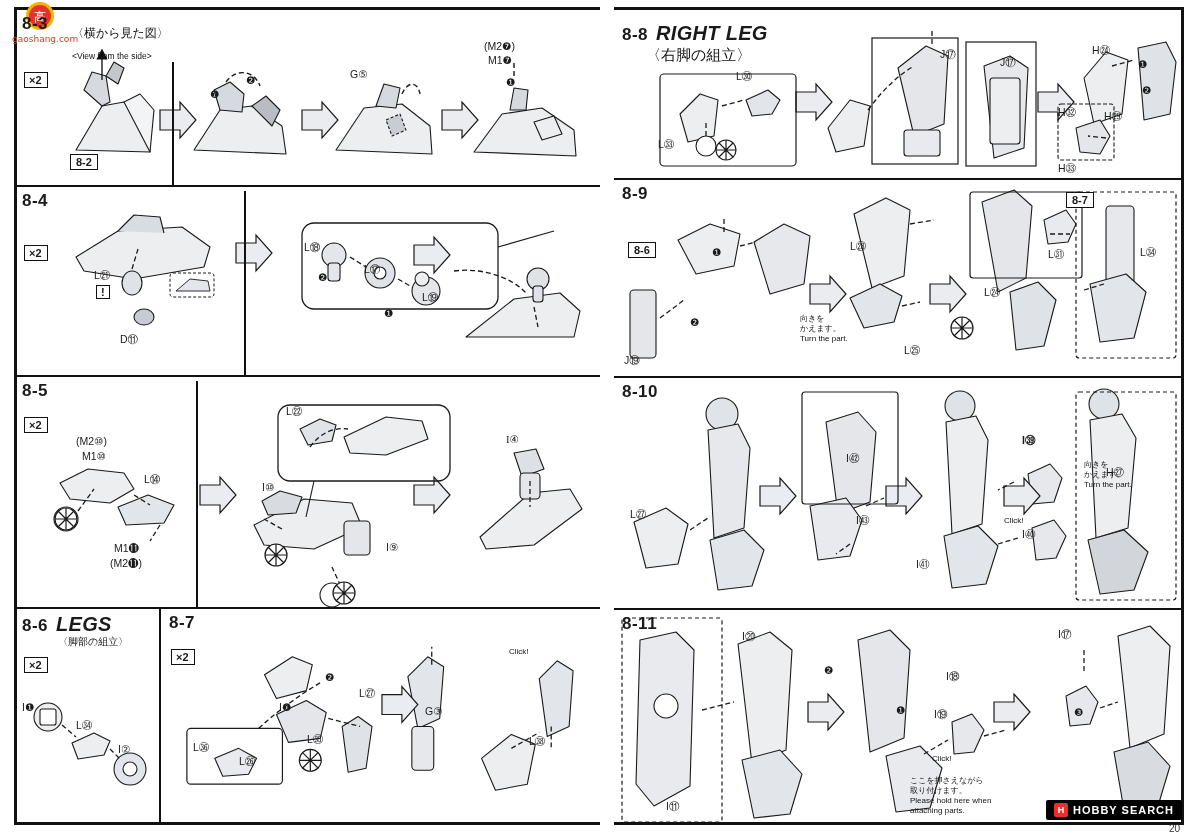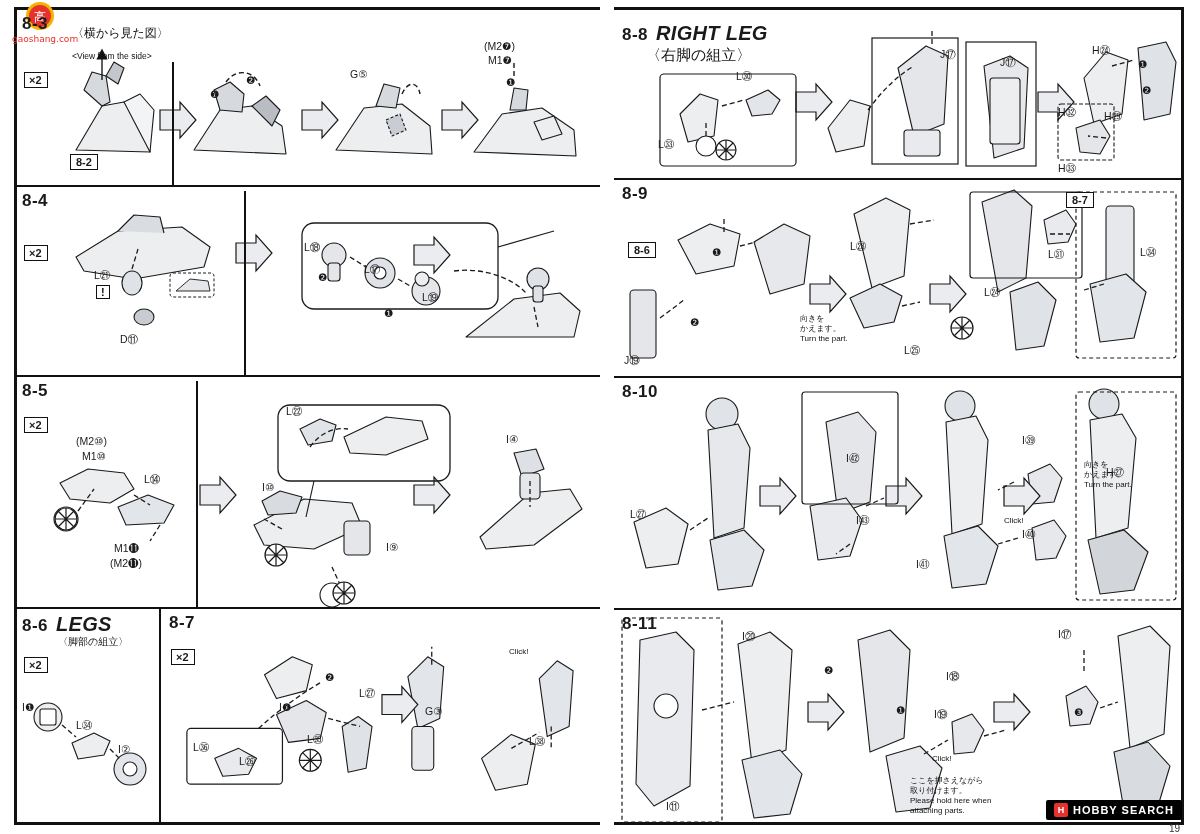--- a/index.html
+++ b/index.html
@@ -279,21 +279,21 @@
       </svg>
 
       <div class="lab" style="left:62px; top:58px;">(M2⑩)</div>
       <div class="lab" style="left:68px; top:73px;">M1⑩</div>
       <div class="lab" style="left:130px; top:96px;">L⑭</div>
       <div class="lab" style="left:100px; top:165px;">M1⓫</div>
       <div class="lab" style="left:96px; top:180px;">(M2⓫)</div>
       <div class="lab" style="left:272px; top:28px;">L㉒</div>
       <div class="lab" style="left:248px; top:104px;">I⑩</div>
       <div class="lab" style="left:372px; top:164px;">I⑨</div>
-      <div class="lab" style="left:492px; top:56px;">I④</div>
+      <div class="lab" style="left:492px; top:56px;font-family:Liberation Serif, serif;">I④</div>
       <div class="vdiv" style="left:182px; top:4px; height:228px;"></div>
     </div>
 
     <div class="step" style="left:14px; top:607px; width:145px; height:218px;">
       <div class="step-head">
         <span class="step-num">8-6</span>
         <span class="step-title">LEGS</span>
       </div>
       <div class="note" style="left:44px; top:27px; font-size:10px;">〈脚部の組立〉</div>
       <div class="x2" style="top:48px;">×2</div>
@@ -515,21 +515,21 @@
           <path d="M252 128 L270 120"></path>
           <path d="M400 104 L384 112"></path>
           <path d="M404 160 L384 166"></path>
           <path d="M236 166 L222 176"></path>
         </g>
         <rect x="188" y="14" width="96" height="112" rx="3" fill="none" stroke="#1a1a1a" stroke-width="1.2"></rect>
         <rect x="462" y="14" width="100" height="208" rx="3" fill="none" stroke="#1a1a1a" stroke-width="1.2" stroke-dasharray="4 3"></rect>
       </svg>
 
       <div class="lab" style="left:16px; top:130px;">L㉗</div>
-      <div class="lab" style="left:408px; top:56px;">I㊴</div>
+      <div class="lab" style="left:408px; top:56px;font-weight:bold;">I㊴</div>
       <div class="lab" style="left:232px; top:74px;">I㊷</div>
       <div class="lab" style="left:242px; top:136px;">I㊸</div>
       <div class="lab" style="left:408px; top:150px;">I㊵</div>
       <div class="lab" style="left:302px; top:180px;">I㊶</div>
       <div class="lab" style="left:492px; top:88px;">H㉗</div>
       <div class="note" style="left:390px; top:138px;">Click!</div>
       <div class="note" style="left:470px; top:82px; white-space:pre-line;">向きを
 かえます。
 Turn the part.</div>
     </div>
@@ -578,15 +578,15 @@
       <div class="note" style="left:296px; top:166px; white-space:pre-line;">ここを押さえながら
 取り付けます。
 Please hold here when
 attaching parts.</div>
     </div>
 
     <div class="wm-br">
       <span class="mark">H</span>
       <span class="txt">HOBBY SEARCH</span>
     </div>
-    <div class="pagenum">19</div>
+    <div class="pagenum">20</div>
   </div>
 </div>
 
 </body></html>

